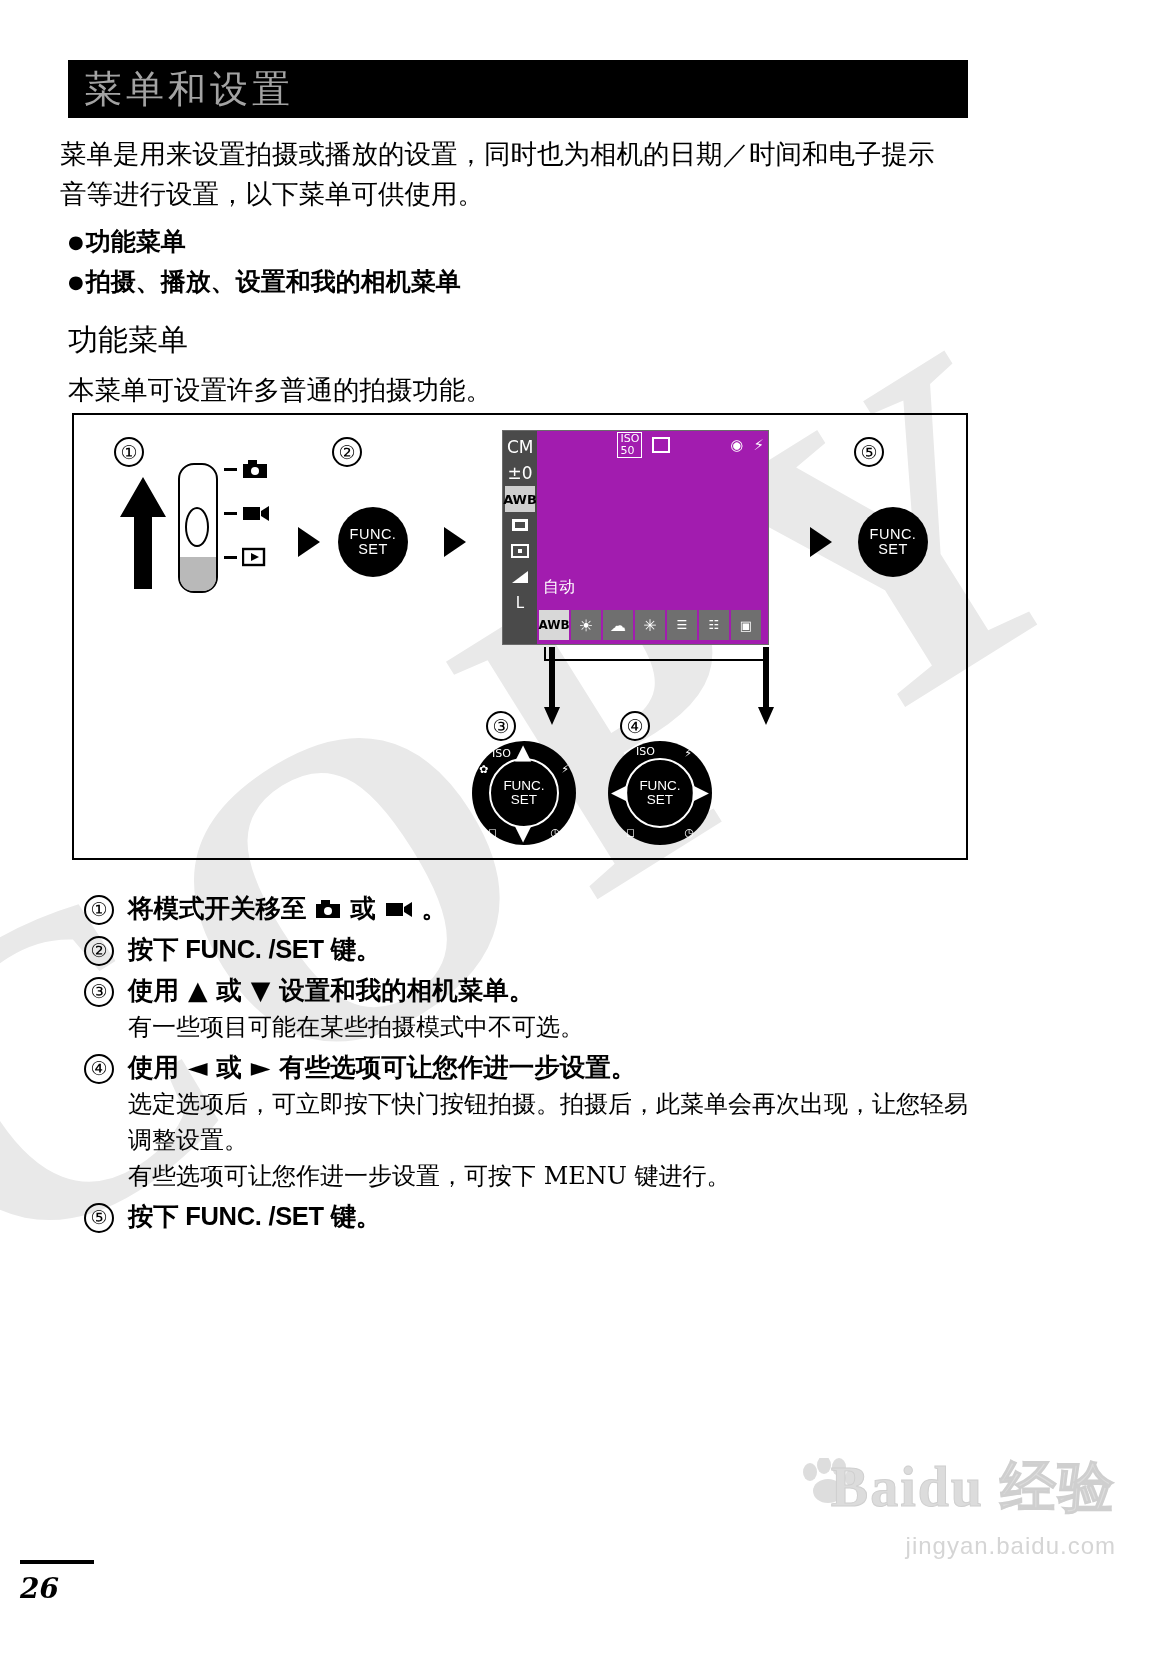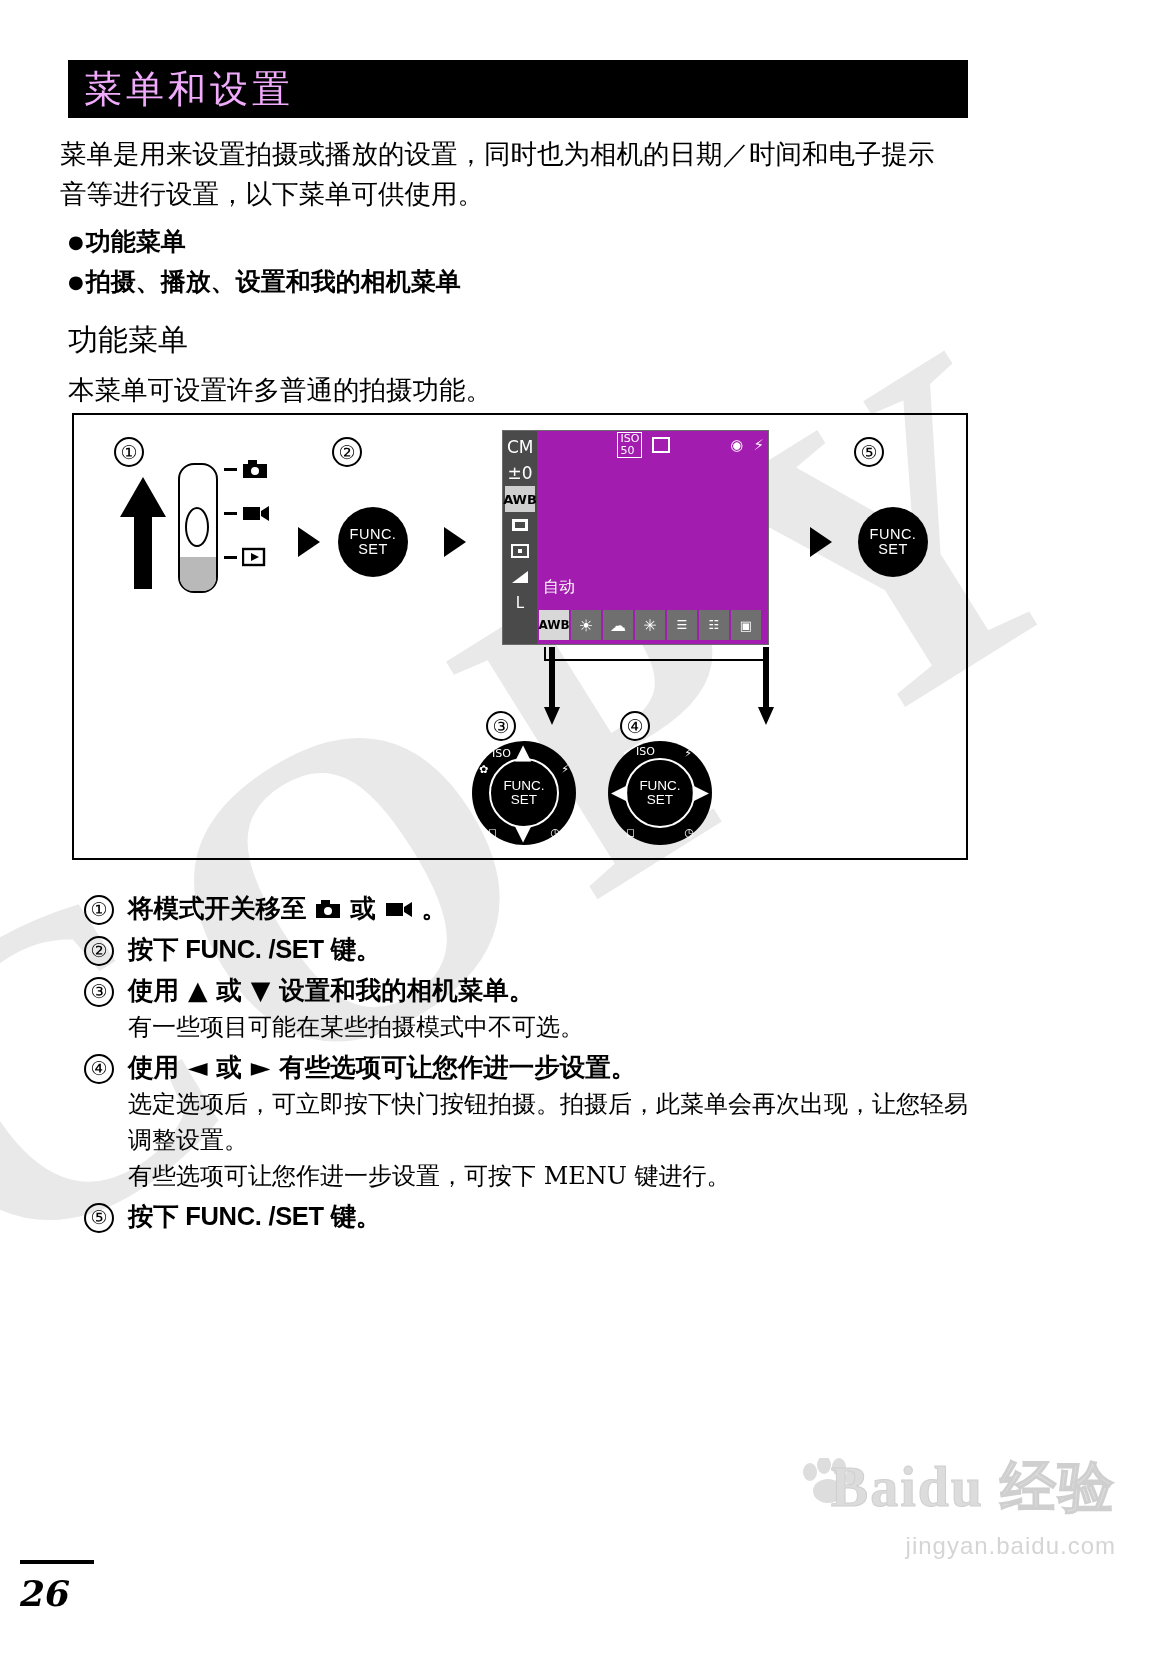--- a/index.html
+++ b/index.html
@@ -76,21 +76,21 @@
     z-index: 1;
   }
 
   .title-bar {
     position: absolute;
     left: 68px;
     top: 60px;
     width: 900px;
     height: 58px;
     background: #000;
-    color: #f0abfc;
+    color: #a3a3a3;
     display: flex;
     align-items: center;
     padding-left: 16px;
     box-sizing: border-box;
   }
   .title-bar span {
     font-family: "DejaVu Sans", sans-serif;
     font-size: 38px;
     letter-spacing: 4px;
   }
@@ -462,21 +462,21 @@
     height: 4px;
     background: #000;
   }
   .page-num {
     position: absolute;
     left: 20px;
     top: 1572px;
     font-family: "DejaVu Serif", serif;
     font-style: italic;
     font-weight: bold;
-    font-size: 36px;
+    font-size: 28px;
   }
 </style>
 </head>
 <body>
 
 <div class="wm-layer">
   <div class="wm-copy">COPY</div>
   <svg class="wm-paw" viewBox="0 0 60 46">
     <ellipse cx="10" cy="14" rx="7" ry="9" fill="#dddddd"></ellipse>
     <ellipse cx="24" cy="7" rx="7" ry="9" fill="#dddddd"></ellipse>

